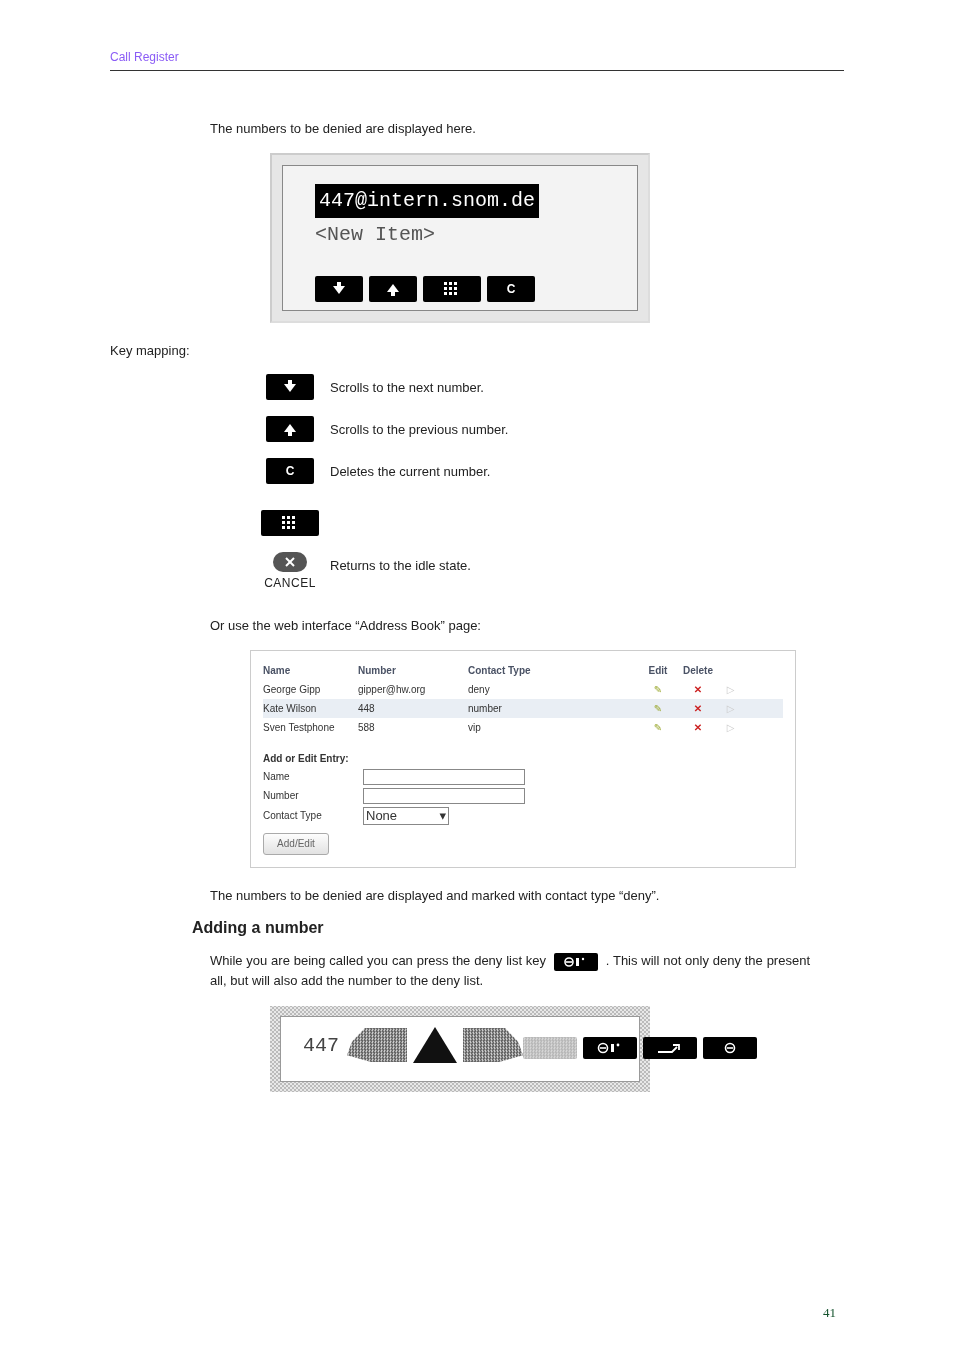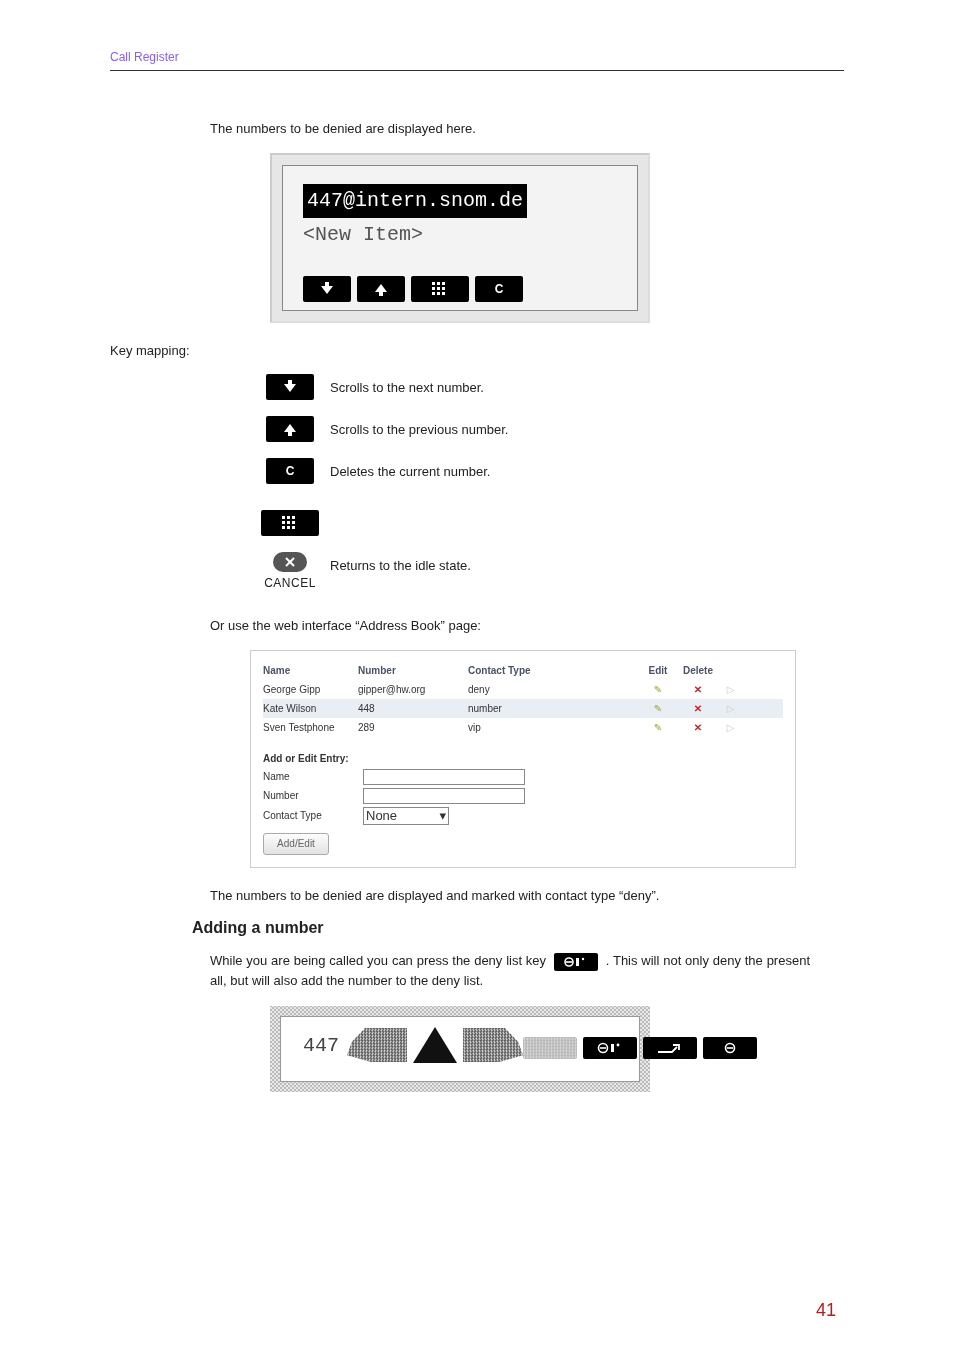--- a/index.html
+++ b/index.html
@@ -52,21 +52,21 @@
     border-left-color: #ccc;
     border-right-color: #ddd;
     border-bottom-color: #ddd;
     background: #e6e6e6;
     box-sizing: border-box;
   }
   .lcd-inner {
     margin: 10px;
     border: 1px solid #888;
     background: #f3f3f3;
-    padding: 18px 20px 8px 20px;
+    padding: 18px 20px 8px 32px;
   }
   .lcd-line1 {
     display: inline-block;
     background: #000;
     color: #fff;
     font-family: "Courier New", monospace;
     font-size: 20px;
     padding: 2px 4px;
     letter-spacing: 0px;
   }
@@ -245,22 +245,23 @@
   .pixel-mini {
     width:54px; height:22px;
     background: repeating-conic-gradient(#aaa 0% 25%, #e4e4e4 0% 50%) 50% / 3px 3px;
     border-radius:2px;
   }
 
   .page-number {
     position:absolute;
     bottom: 30px;
     right: 118px;
-    font-size: 18px;
-    color:#b91c1c;
+    font-size: 13px;
+    color:#14532d;
+    font-family:Liberation Serif, serif;
   }
 </style>
 </head>
 <body>
 
 <div class="page">
   <div class="header-title">Call Register</div>
   <hr class="header-rule">
 
   <div class="body-block">
@@ -405,21 +406,21 @@
         <div>Kate Wilson</div>
         <div>448</div>
         <div>number</div>
         <div></div>
         <div class="wt-cell-center"><span class="edit-ico">✎</span></div>
         <div class="wt-cell-center"><span class="del-ico">✕</span></div>
         <div class="wt-cell-center"><span class="play-ico">▷</span></div>
       </div>
       <div class="wt-row">
         <div>Sven Testphone</div>
-        <div>289</div>
+        <div>588</div>
         <div>vip</div>
         <div></div>
         <div class="wt-cell-center"><span class="edit-ico">✎</span></div>
         <div class="wt-cell-center"><span class="del-ico">✕</span></div>
         <div class="wt-cell-center"><span class="play-ico">▷</span></div>
       </div>
 
       <div class="wt-form-title">Add or Edit Entry:</div>
       <div class="wt-form-row">
         <div>Name</div>

